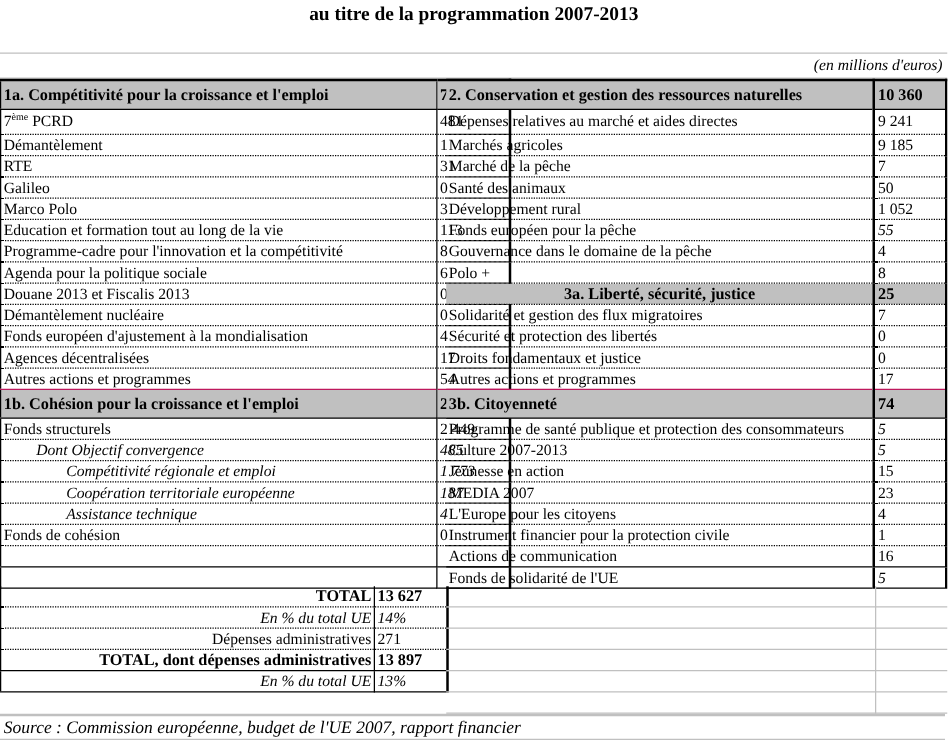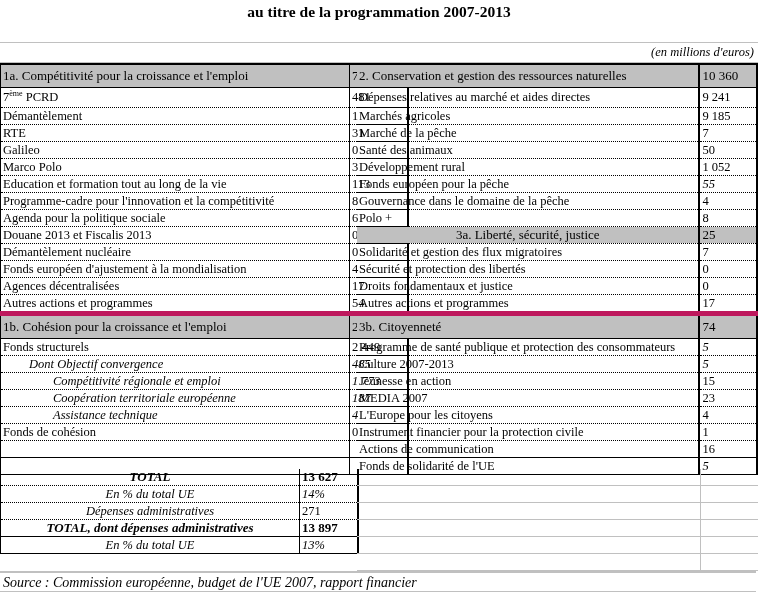--- a/index.html
+++ b/index.html
@@ -9,37 +9,37 @@
            text-align: center; font-weight: bold; font-size: 15.5px; line-height: 20px;
            border-bottom: 1px solid #c0c0c0; padding-top: 2px; box-sizing: border-box; }
   .title div { white-space: nowrap; }
   .unitrow { position: absolute; left: 0; top: 43px; width: 758px; height: 20px;
              border-bottom: 1px solid #c0c0c0; box-sizing: border-box; }
   .unit { position: absolute; right: 4px; top: 2px; font-style: italic; font-size: 12.5px; }
   table { border-collapse: collapse; position: absolute; table-layout: fixed; }
   td { font-size: 12.5px; padding: 0 2px; height: 16px; line-height: 16px;
        border-bottom: 1px dotted #000; white-space: nowrap; overflow: hidden; vertical-align: middle; }
   td.n { }
-  tr.sec td { background: #c0c0c0; font-weight: normal; height: 22px; line-height: 22px;
+  tr.sec td { background: #c0c0c0; font-weight: bold; height: 22px; line-height: 22px;
               border-top: 2px solid #000; border-bottom: 1px solid #000; font-size: 13px; }
-  tr.sec.mid td { border-top: 5px solid #be185d; }
+  tr.sec.mid td { border-top: 1px solid #be185d; }
   td.it { font-style: italic; }
   td.ind1 { padding-left: 28px; }
   td.ind2 { padding-left: 52px; }
   .leftT { left: 0; top: 63px; border-left: 1px solid #000; }
   .leftT td.l { width: 294px; border-right: 1px solid #000; }
   .leftT td.n { width: 53px; border-right: 2px solid #000; }
   .rightT { left: 357px; top: 63px; }
   .rightT td.l { width: 338px; border-right: 2px solid #000; }
   .rightT td.n { width: 52px; border-right: 2px solid #000; }
   tr.sup td { height: 19px; line-height: 19px; }
   sup { font-size: 8px; line-height: 0; }
   tr.nob td { border-bottom: 1px solid #000; }
   .totT { left: 0; top: 469px; border-left: 1px solid #000; }
-  .totT td.l { width: 294px; text-align: center; border-right: 1px solid #000; font-style: italic; }
+  .totT td.l { width: 294px; text-align: right; border-right: 1px solid #000; }
   .totT td.n { width: 53px; border-right: 2px solid #000; }
   .totT tr.b td { font-weight: bold; font-size: 13px; }
   .totT tr.last td { border-bottom: 1px solid #000; }
   .totT tr.solidb td { border-bottom: 1px solid #000; }
   .source { position: absolute; left: 0; top: 571px; width: 756px; height: 21px;
             border-top: 2px solid #c0c0c0; border-bottom: 1px solid #c0c0c0;
             font-style: italic; font-size: 14px; line-height: 20px; padding-left: 3px; box-sizing: border-box; }
   .rfill { position: absolute; left: 357px; top: 469px; width: 401px; height: 102px; }
   .rfill div { height: 17px; border-bottom: 1px solid #c0c0c0; box-sizing: border-box; }
   .rfill .sep { position: absolute; left: 343px; top: 0; width: 1px; height: 102px; background: #c0c0c0; }

